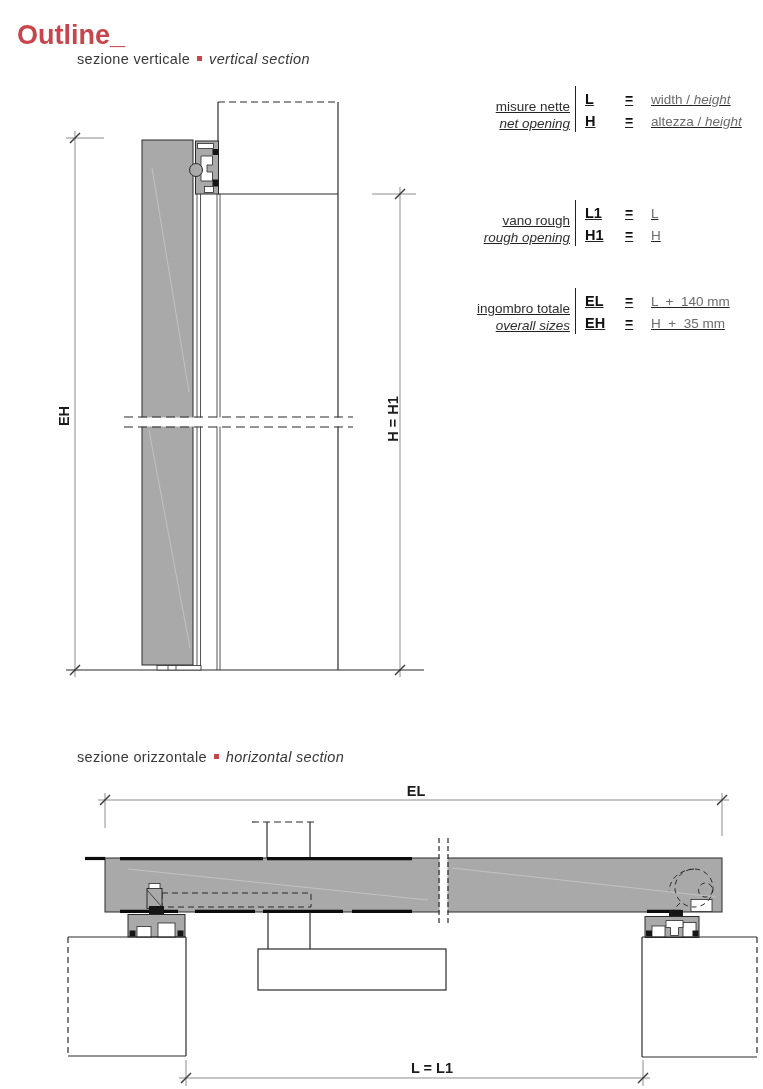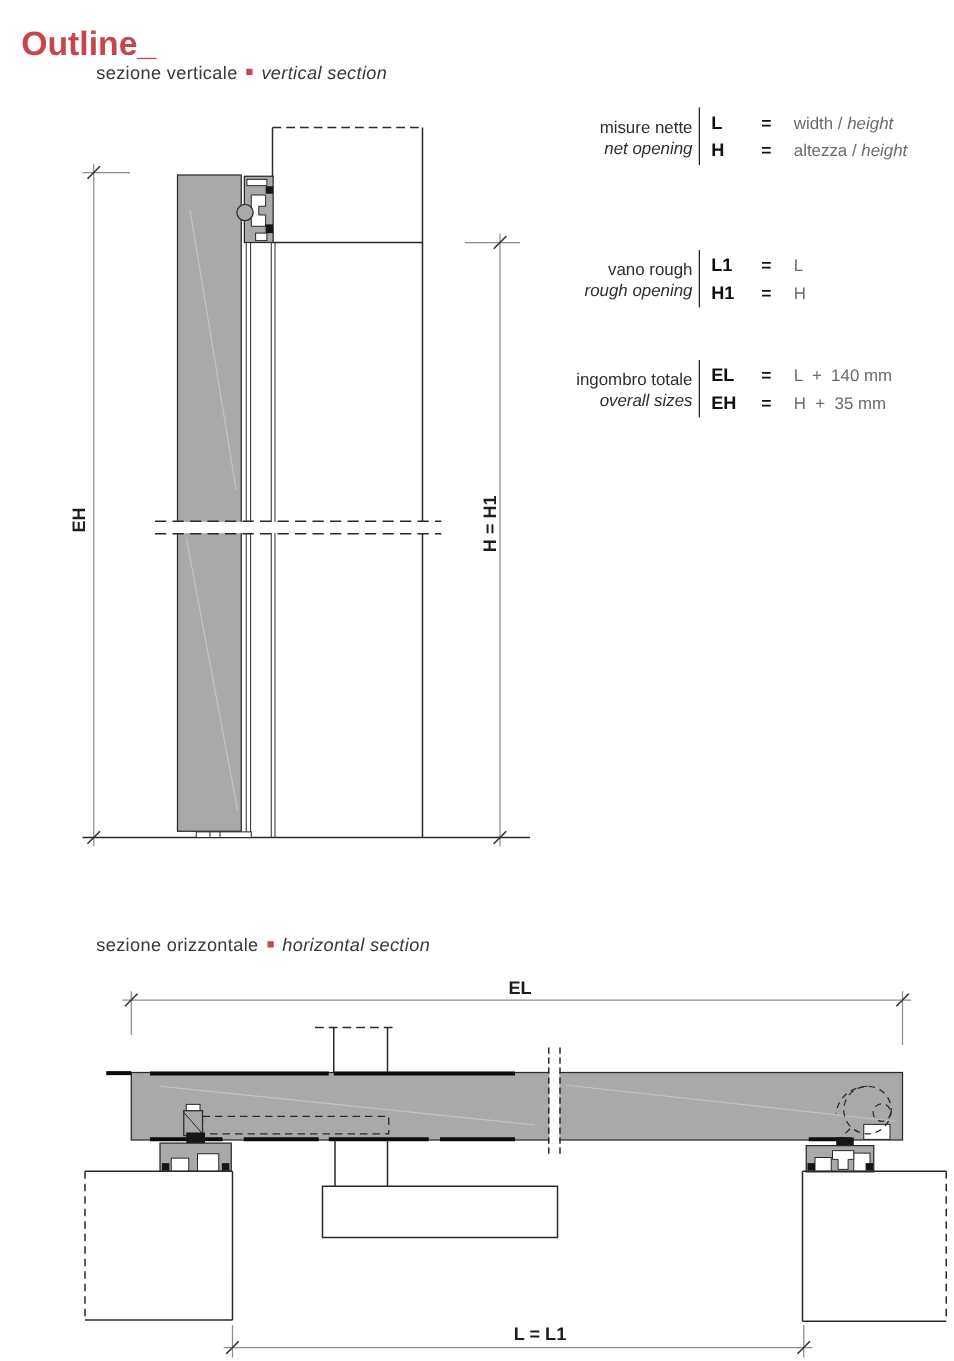--- a/index.html
+++ b/index.html
@@ -17,21 +17,21 @@
   }
   .caption{
     position:absolute;left:33px;font-size:14.5px;color:#383838;letter-spacing:0.3px;white-space:nowrap;margin-left:44px;
   }
   .caption .en{font-style:italic;}
   .bullet{
     display:inline-block;width:5px;height:5px;background:var(--accent);
     margin:0 7px 3px 7px;vertical-align:middle;
   }
   
-  .lblock{position:absolute;left:444px;display:flex;align-items:center;}
+  .lblock{position:absolute;left:460px;display:flex;align-items:flex-end;text-decoration:underline;}
   .llabels{width:110px;text-align:right;font-size:13.5px;color:#2e2e2e;line-height:16.5px;padding-top:3px;}
   .llabels .en{font-style:italic;}
   .ldivider{width:0;border-left:1.6px solid #222;align-self:stretch;margin-left:5px;min-height:46px;}
   .lrows{margin-left:9px;padding-top:0;}
   .lrow{display:flex;align-items:baseline;height:22px;line-height:22px;}
   .lsym{font-weight:bold;font-size:14.5px;color:#101010;width:40px;}
   .leq{font-weight:bold;font-size:14px;color:#101010;width:26px;}
   .lval{font-size:13.5px;color:#6b6b6b;white-space:pre;}
   .lval .b{font-style:italic;}
   

